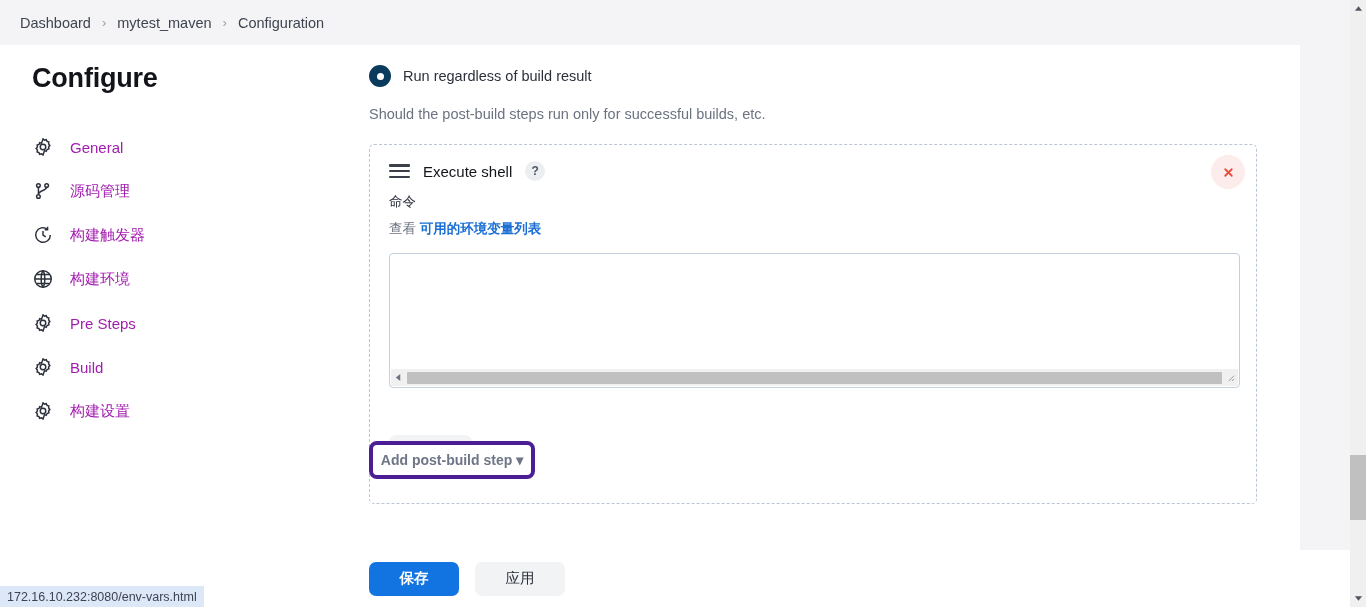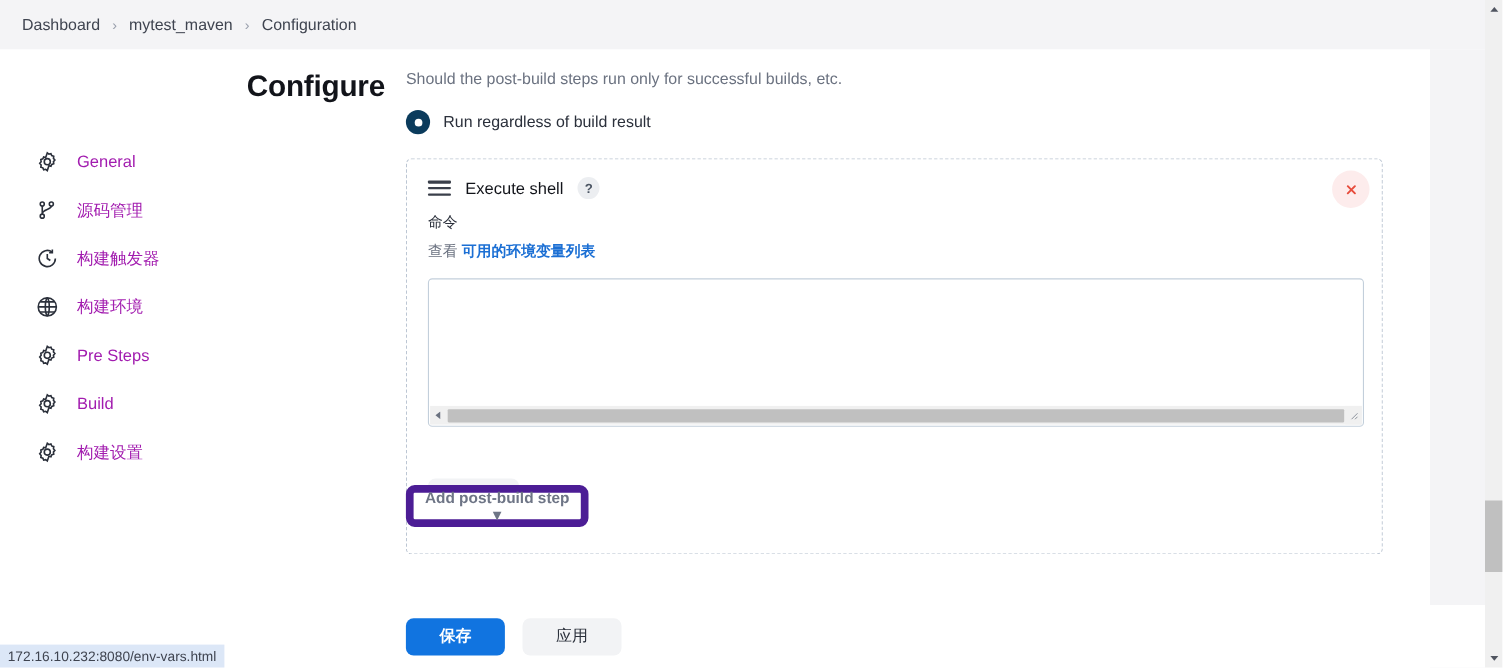--- a/index.html
+++ b/index.html
@@ -56,21 +56,20 @@
     top: 0; left: 0;
     width: 350px;
     padding-top: 18px;
   }
   #page-title {
     font-size: 27px;
     font-weight: bold;
     color: #12141a;
     margin: 0 0 34px 32px;
     letter-spacing: -0.2px;
-    text-align: right;
   }
   .nav-item {
     display: flex;
     align-items: center;
     gap: 16px;
     height: 38px;
     margin: 0 16px 6px 16px;
     padding-left: 16px;
     border-radius: 9px;
     cursor: pointer;
@@ -258,21 +257,21 @@
     font-family: "Liberation Sans", sans-serif;
     display: flex; align-items: center; gap: 12px;
     cursor: pointer;
   }
 
   
   #add-step-button {
     position: absolute;
     left: 19px; top: 396px;
     width: 166px; height: 38px;
-    border: 7px solid #4c1d95;
+    border: 4px solid #4c1d95;
     border-radius: 8px;
     background: #ffffff;
     color: #6e7586;
     font-size: 14px;
     font-family: "Liberation Sans", sans-serif;
     font-weight: bold;
     display: flex; align-items: center; justify-content: center;
     cursor: pointer;
   }
 
@@ -430,25 +429,25 @@
           <path d="M12 3.2l1.6 1.3 2-.5.8 1.9 2 .7-.3 2.1 1.4 1.6-1.4 1.6.3 2.1-2 .7-.8 1.9-2-.5L12 20.8l-1.6-1.3-2 .5-.8-1.9-2-.7.3-2.1L4.5 13.6 5.9 12l-.3-2.1 2-.7.8-1.9 2 .5z"></path>
         </svg>
       </span>
       <span class="nav-label">构建设置</span>
     </div>
 
   </div>
 
   <div id="main">
 
-    <div id="radio-help">Should the post-build steps run only for successful builds, etc.</div>
     <div id="radio-row">
       <span id="radio-dot"></span>
       <span id="radio-label">Run regardless of build result</span>
     </div>
+    <div id="radio-help">Should the post-build steps run only for successful builds, etc.</div>
 
     <div id="step-panel">
 
       <div id="step-header">
         <span id="drag-handle">
           <span></span>
             <span></span>
             <span></span>
         </span>
         <span id="step-title">Execute shell</span>

